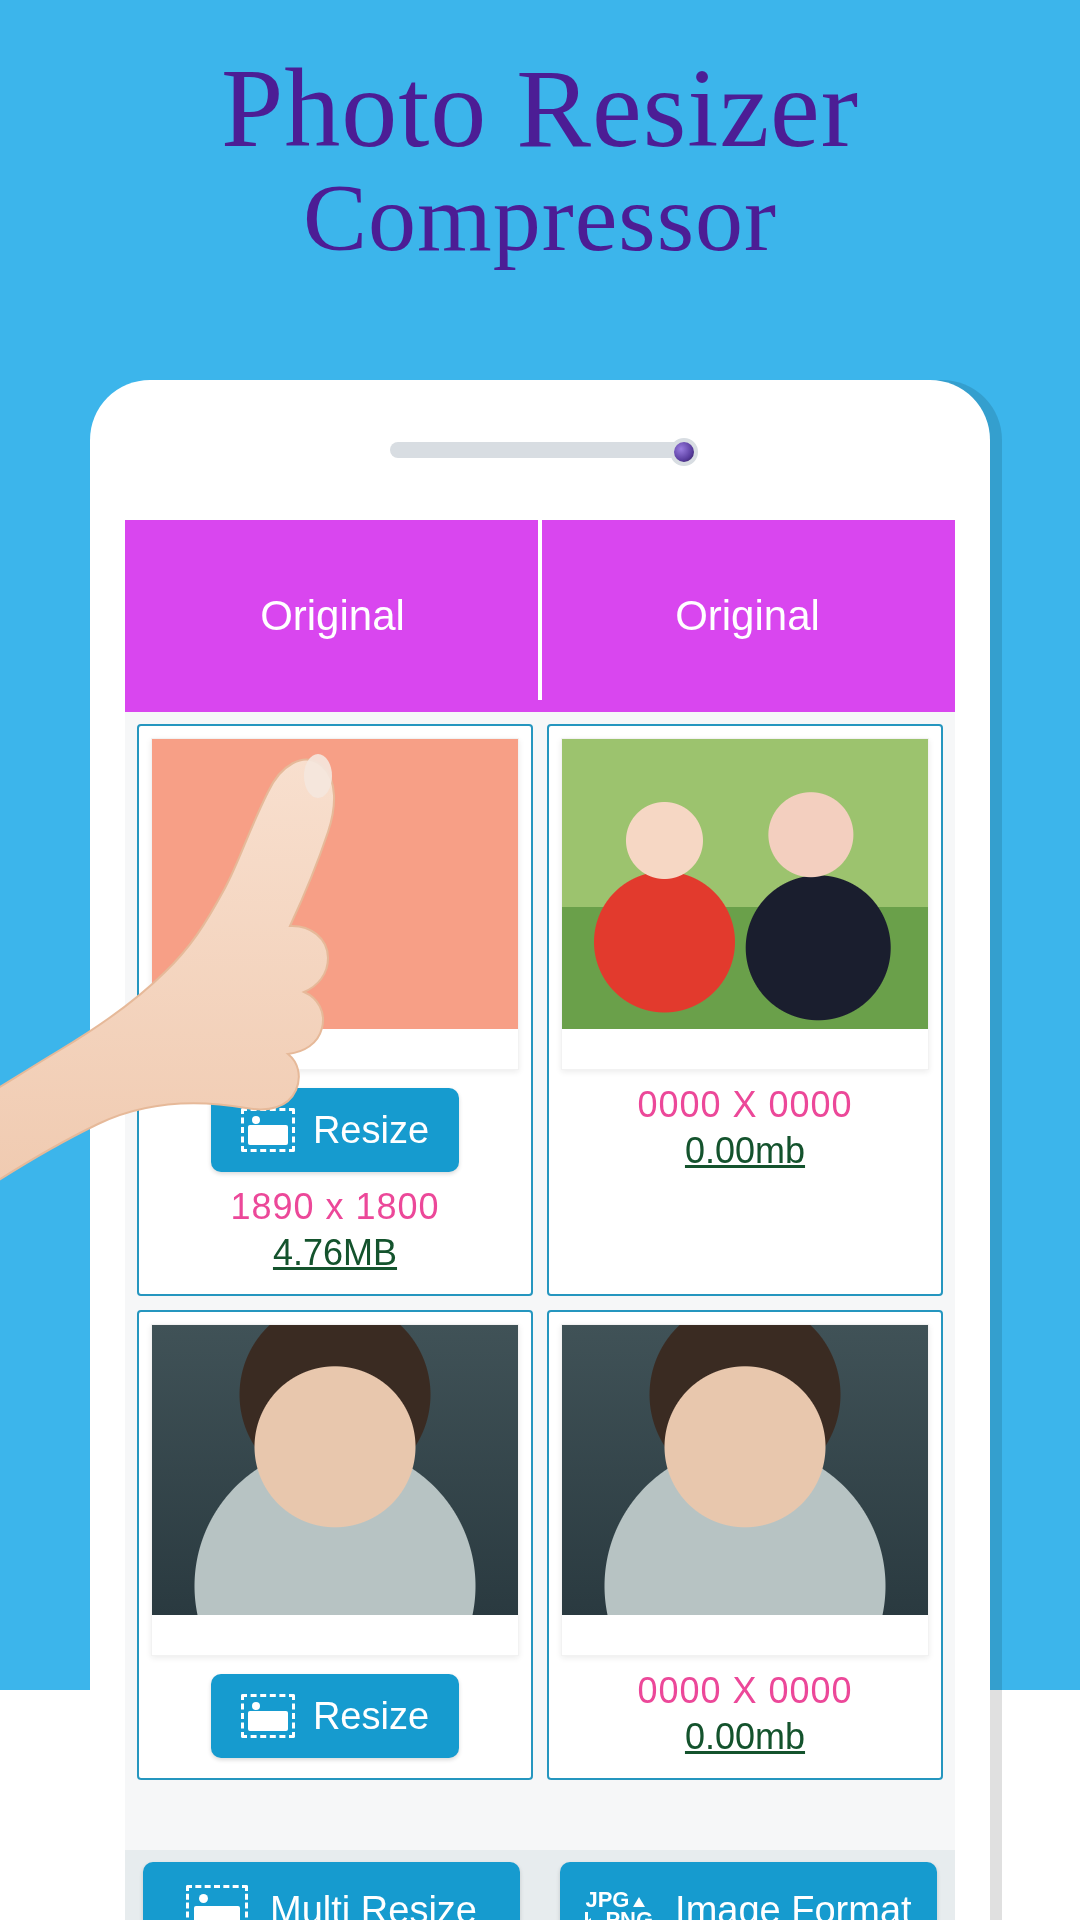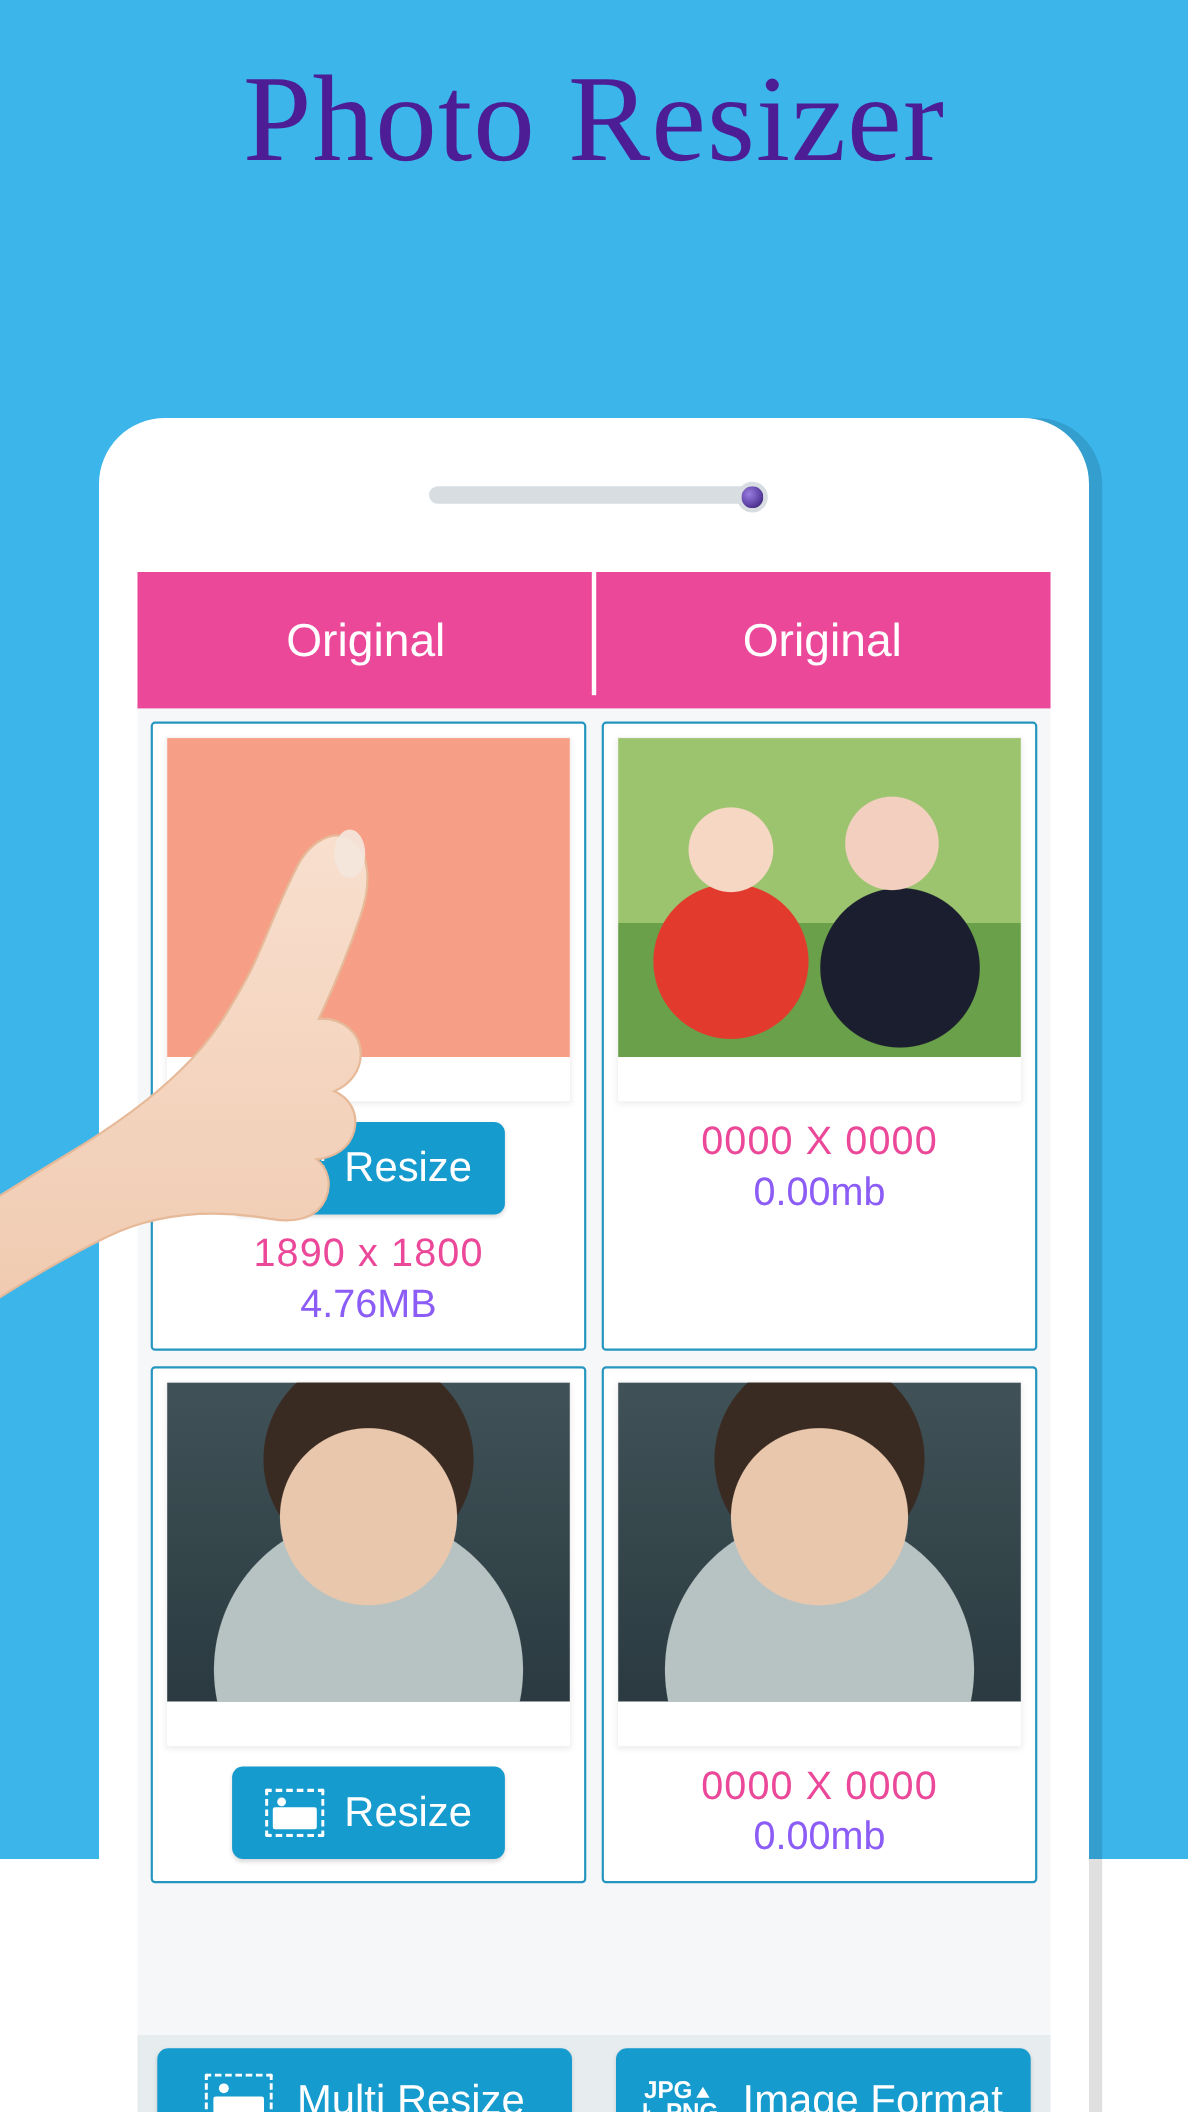--- a/index.html
+++ b/index.html
@@ -68,22 +68,22 @@
   .screen {
     position: absolute;
     left: 35px;
     right: 35px;
     top: 140px;
     bottom: 0;
     background: #f6f7f8;
   }
   .tabs {
     display: flex;
-    height: 124px;
-    background: #ec4899;
+    height: 192px;
+    background: #d946ef;
     position: relative;
   }
   .tab {
     flex: 1;
     display: flex;
     align-items: center;
     justify-content: center;
     color: #fff;
     font-size: 42px;
     font-weight: 400;
@@ -168,22 +168,23 @@
 
   .dim-text {
     margin-top: 14px;
     font-size: 36px;
     color: #ec4899;
     letter-spacing: 1px;
   }
   .size-text {
     margin-top: 4px;
     font-size: 36px;
-    color: #8b5cf6;
+    color: #14532d;
     font-weight: 500;
+    text-decoration: underline;
   }
 
   
   .resize-icon {
     width: 54px;
     height: 44px;
     border: 3px dashed #ffffff;
     border-radius: 2px;
     position: relative;
     display: inline-block;
@@ -285,20 +286,21 @@
     height: 520px;
     pointer-events: none;
     z-index: 50;
   }
 </style>
 </head>
 <body>
 
 <div class="header-text">
   <div class="header-title">Photo Resizer</div>
+  <div class="header-sub">Compressor</div>
 </div>
 
 <div class="phone">
   <div class="phone-top">
     <div class="speaker"></div>
   </div>
   <div class="camera-wrap">
     <div class="camera-dot"></div>
   </div>
 

